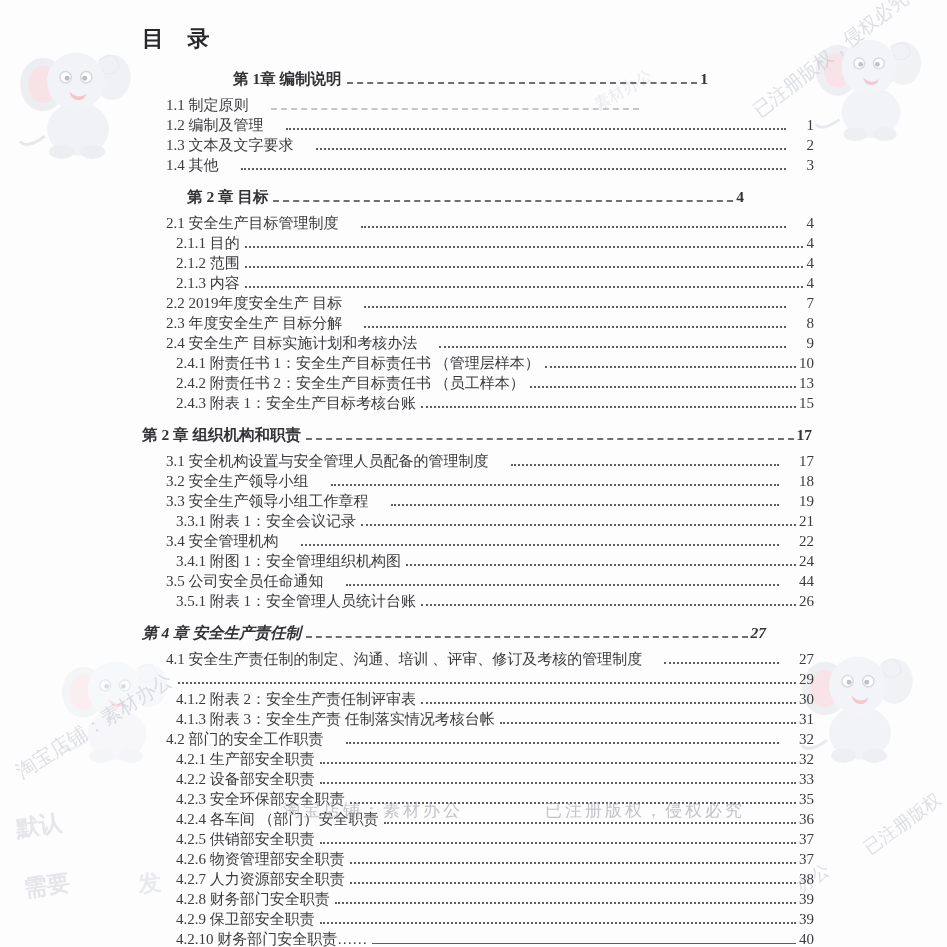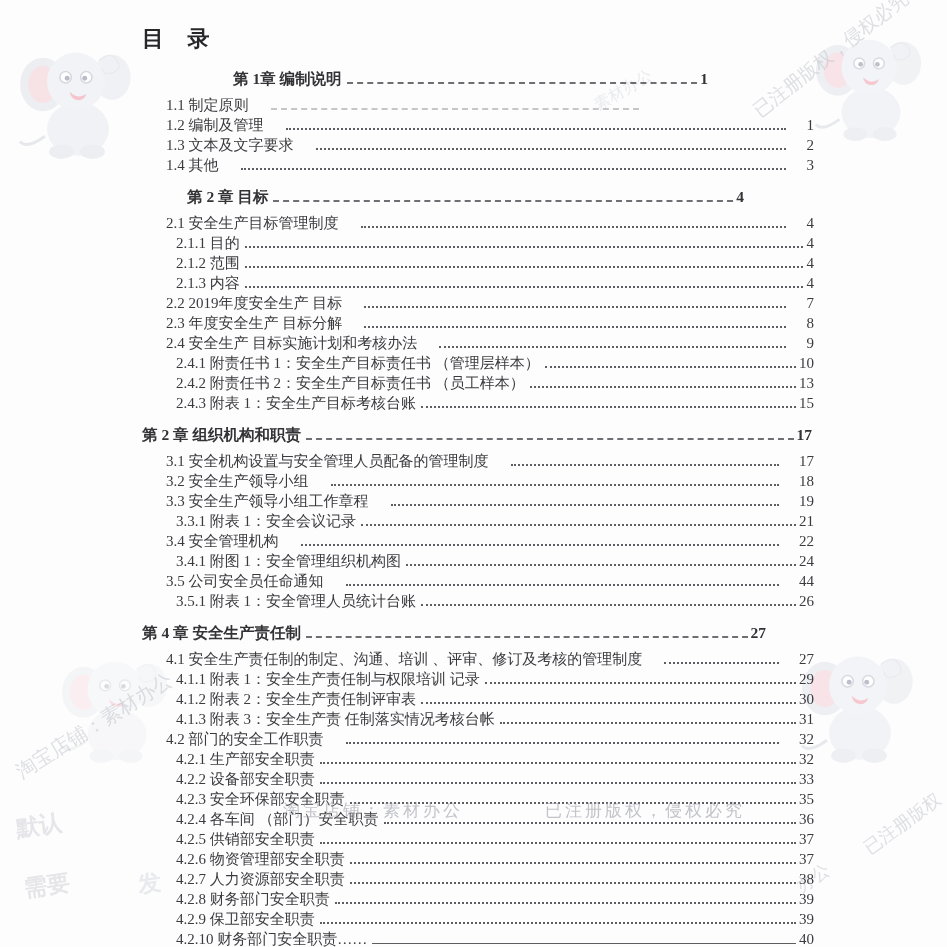--- a/index.html
+++ b/index.html
@@ -44,21 +44,21 @@
   .entry-text{white-space:nowrap;padding-right:3px;}
   .leader{flex:1;min-width:8px;border-bottom:2px dotted #5d5d62;margin:0 3px 4px 2px;}
   .page-num{white-space:nowrap;min-width:8px;text-align:right;}
   .lvl-0{font-weight:bold;font-size:15.5px;height:22px;line-height:22px;margin:11px 0 5px 0;color:#333337;}
   .lvl-0 .leader{border-bottom:2px dashed #4c4c51;opacity:.8;}
   .lvl-1{padding-left:24px;gap:17px;}
   .lvl-2{padding-left:34px;}
   .chap-1{padding-left:91px;padding-right:106px;}
   .chap-2{padding-left:45px;padding-right:70px;}
   .chap-3{padding-right:2px;}
-  .chap-4{padding-right:48px;}
+  .chap-4{padding-right:48px;font-style:italic;}
   .no-page .leader{border-bottom:2px dashed #9a9aa0;opacity:.55;margin-right:150px;}
   .toc-row:last-child .leader{border-bottom-style:solid;border-bottom-width:1.5px;}
 </style>
 </head>
 <body>
 
 <svg width="0" height="0" style="position:absolute">
   <defs>
     <symbol id="elephant" viewBox="0 0 120 120">
       <path d="M28,95 Q10,108 4,100" fill="none" stroke="#e3e5ea" stroke-width="3"></path>
@@ -237,21 +237,20 @@
     <span class="entry-text">第 4 章 安全生产责任制</span>
     <span class="leader"></span>
     <span class="page-num">27</span>
   </div>
       <div class="toc-row lvl-1">
     <span class="entry-text">4.1 安全生产责任制的制定、沟通、培训 、评审、修订及考核的管理制度</span>
     <span class="leader"></span>
     <span class="page-num">27</span>
   </div>
       <div class="toc-row lvl-2">
-    <span class="entry-text">4.1.1 附表 1：安全生产责任制与权限培训 记录</span>
     <span class="leader"></span>
     <span class="page-num">29</span>
   </div>
       <div class="toc-row lvl-2">
     <span class="entry-text">4.1.2 附表 2：安全生产责任制评审表</span>
     <span class="leader"></span>
     <span class="page-num">30</span>
   </div>
       <div class="toc-row lvl-2">
     <span class="entry-text">4.1.3 附表 3：安全生产责 任制落实情况考核台帐</span>

